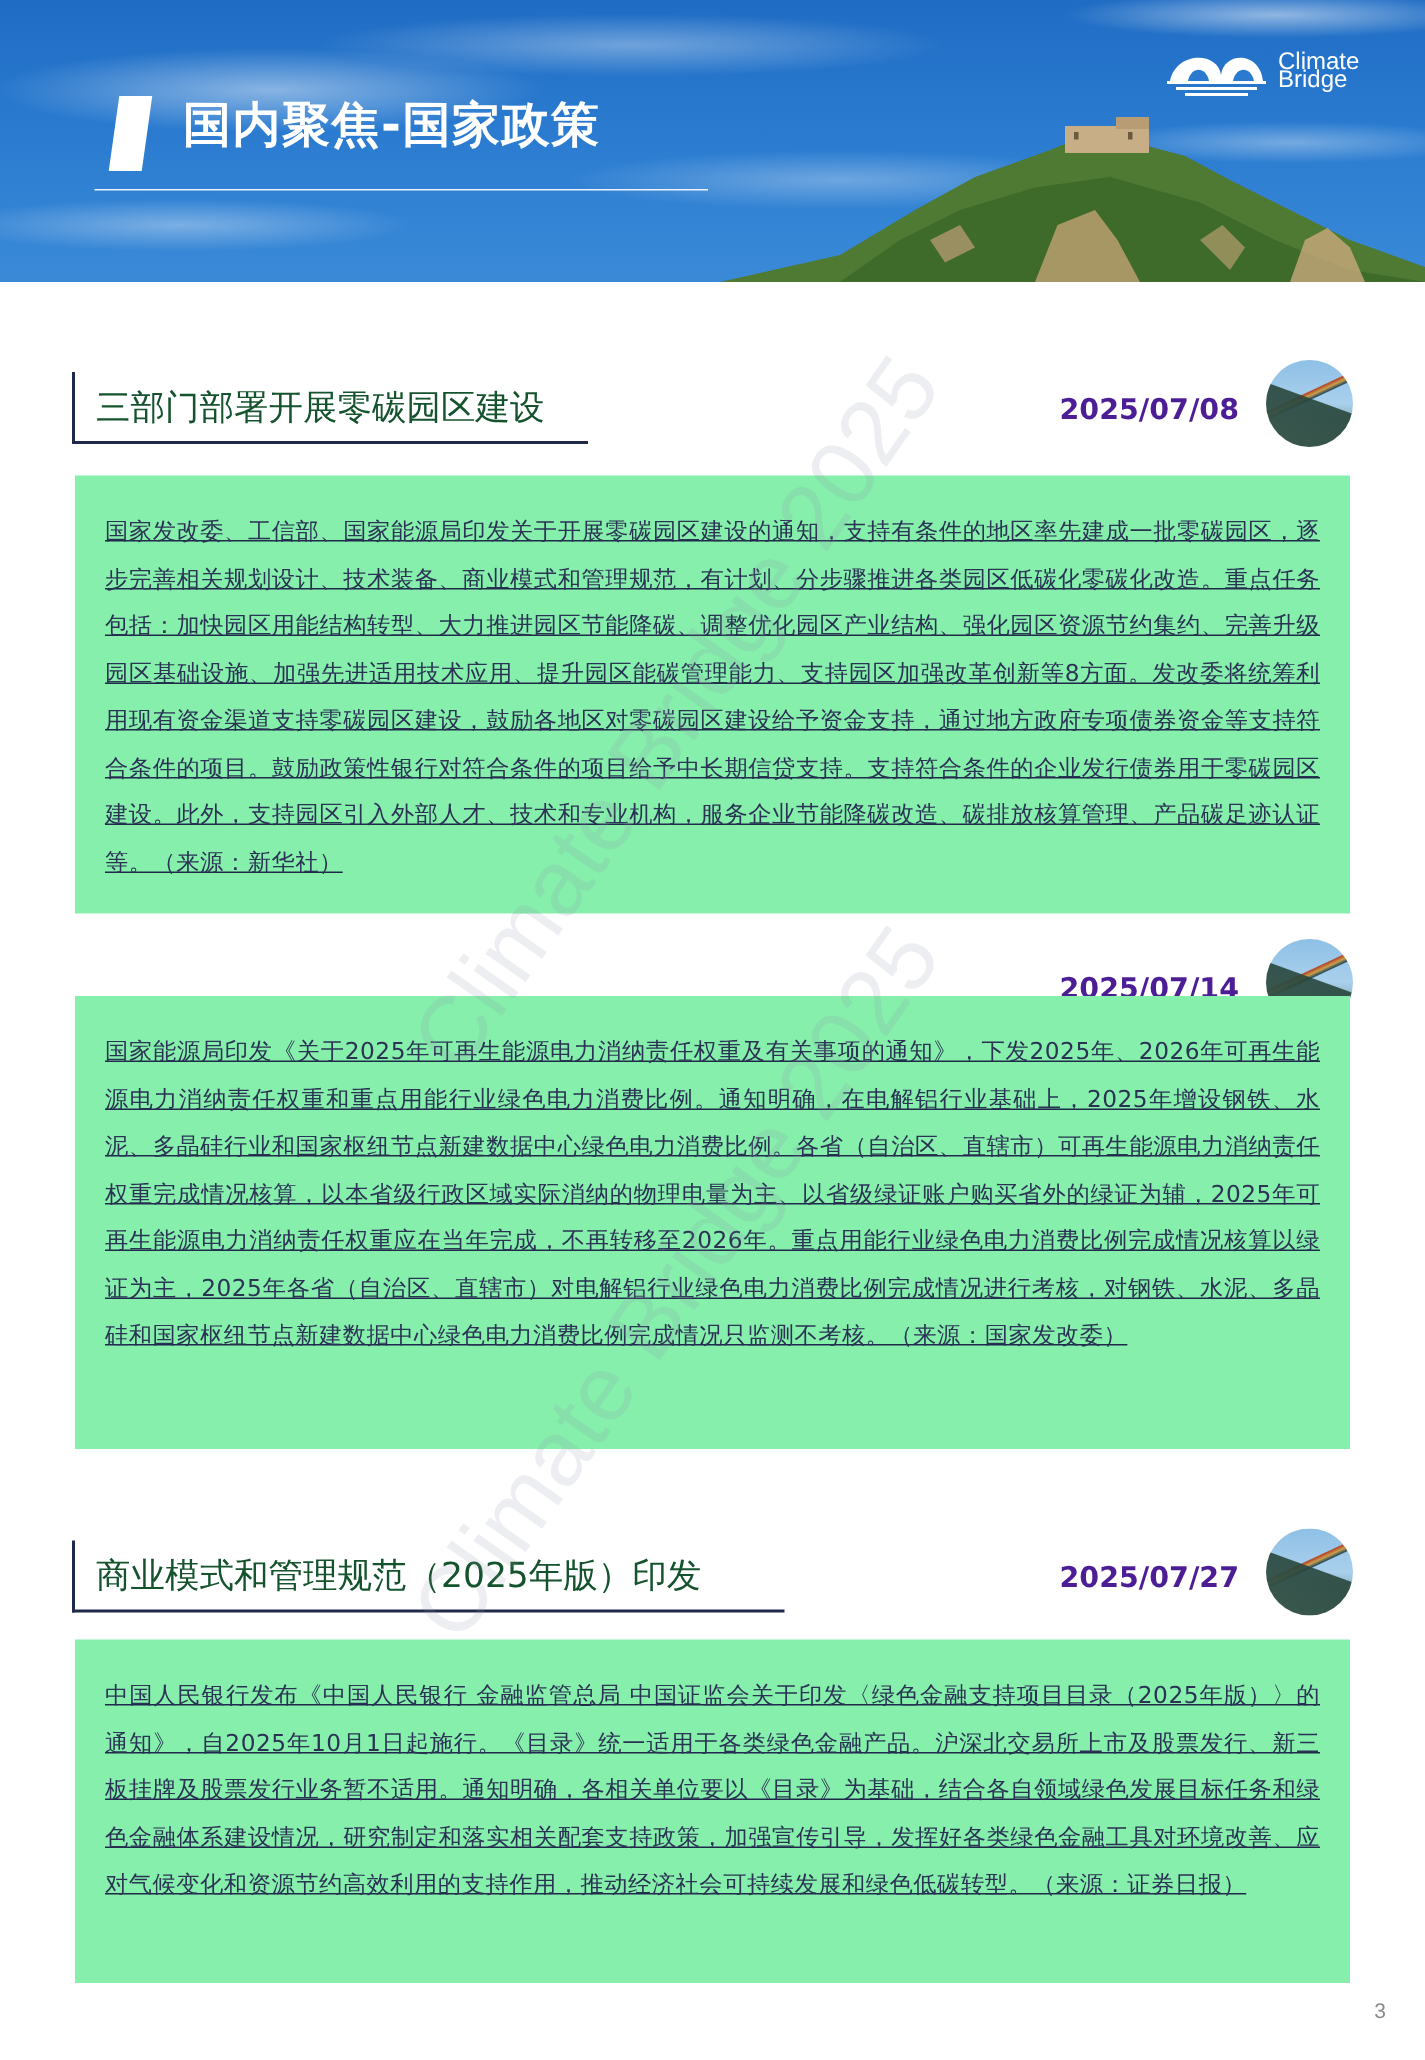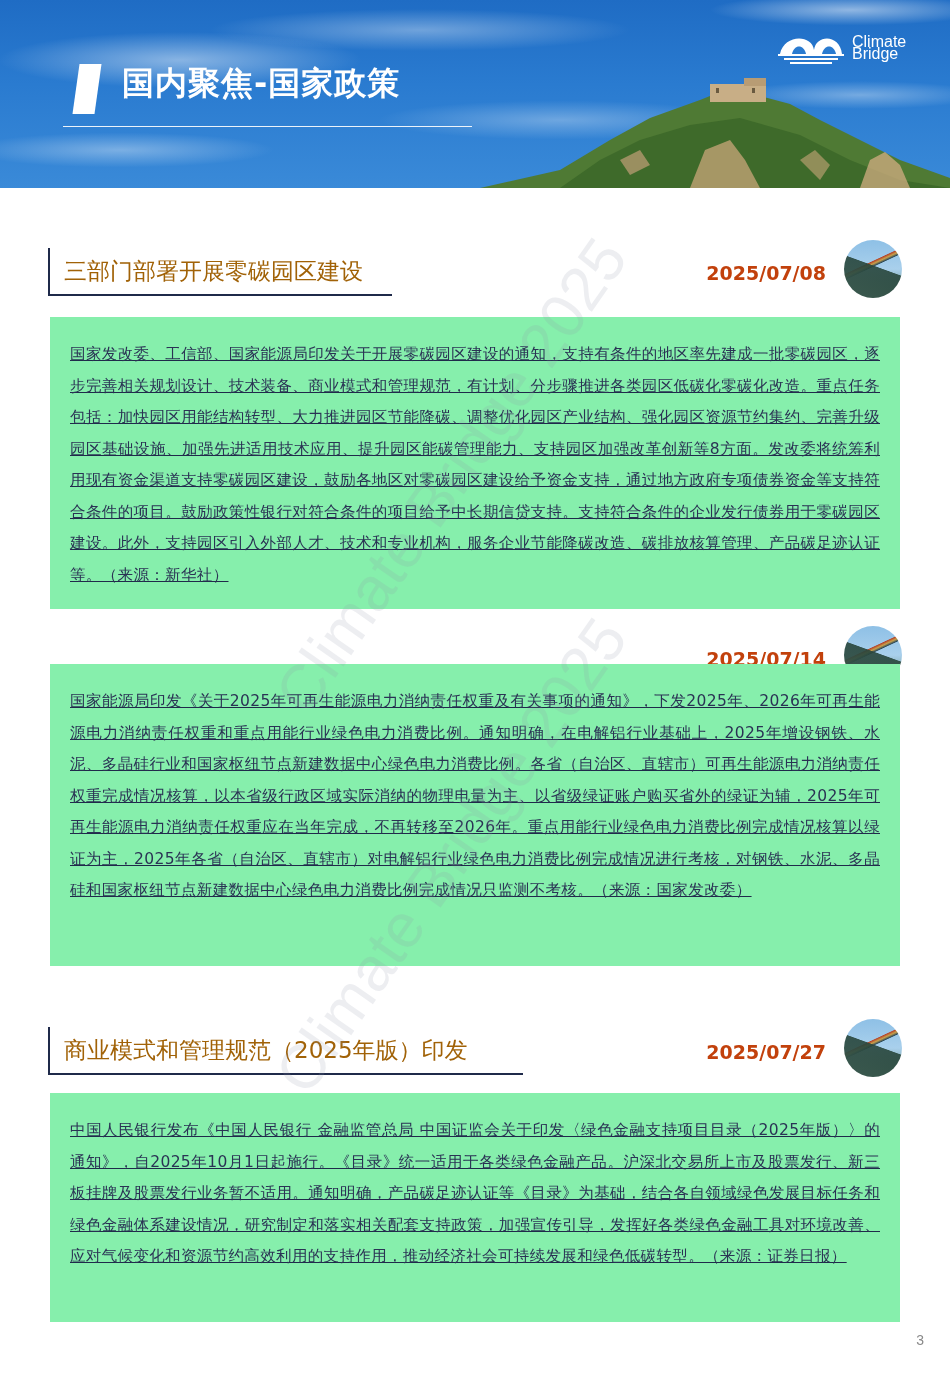--- a/index.html
+++ b/index.html
@@ -36,24 +36,24 @@
     font-family: "Liberation Sans", sans-serif;
   }
 
   
   .section-head { position: absolute; left: 48px; width: 860px; height: 62px; }
   .head-box {
     position: absolute; left: 0; top: 0; height: 48px;
     border-left: 2px solid #1f2a4a; border-bottom: 2px solid #1f2a4a;
   }
   .head-title {
-    position: absolute; left: 14px; top: 8px; font-size: 23px; color: #a16207; white-space: nowrap;
+    position: absolute; left: 14px; top: 8px; font-size: 23px; color: #14532d; white-space: nowrap;
   }
   .head-date {
-    position: absolute; right: 82px; top: 14px; font-size: 19px; font-weight: bold; color: #c2410c;
+    position: absolute; right: 82px; top: 14px; font-size: 19px; font-weight: bold; color: #4c1d95;
     font-family: "DejaVu Sans", sans-serif;
   }
   .avatar {
     position: absolute; right: 6px; top: -8px; width: 58px; height: 58px; border-radius: 50%;
     overflow: hidden;
     background:
       linear-gradient(200deg, rgba(255,255,255,0) 45%, rgba(40,70,60,0.9) 46%, rgba(60,90,80,1) 100%),
       linear-gradient(155deg, transparent 40%, #b5452a 41%, #c9a04a 44%, #2b4a5a 47%, transparent 48%),
       linear-gradient(180deg, #8ec0e6 0%, #a9d0ec 50%, #5a7f6a 100%);
   }
@@ -127,19 +127,19 @@
 </div>
 
 <div class="section-head" style="top:1027px;">
   <div class="head-box" style="width:475px;">
     <div class="head-title">商业模式和管理规范（2025年版）印发</div>
   </div>
   <div class="head-date">2025/07/27</div>
   <div class="avatar"></div>
 </div>
 <div class="body-card" style="top:1093px; height:229px;">
-  <p class="body-text">中国人民银行发布《中国人民银行 金融监管总局 中国证监会关于印发〈绿色金融支持项目目录（2025年版）〉的通知》，自2025年10月1日起施行。《目录》统一适用于各类绿色金融产品。沪深北交易所上市及股票发行、新三板挂牌及股票发行业务暂不适用。通知明确，产品碳足迹认证等《目录》为基础，结合各自领域绿色发展目标任务和绿色金融体系建设情况，研究制定和落实相关配套支持政策，加强宣传引导，发挥好各类绿色金融工具对环境改善、应对气候变化和资源节约高效利用的支持作用，推动经济社会可持续发展和绿色低碳转型。（来源：证券日报）</p>
+  <p class="body-text">中国人民银行发布《中国人民银行 金融监管总局 中国证监会关于印发〈绿色金融支持项目目录（2025年版）〉的通知》，自2025年10月1日起施行。《目录》统一适用于各类绿色金融产品。沪深北交易所上市及股票发行、新三板挂牌及股票发行业务暂不适用。通知明确，各相关单位要以《目录》为基础，结合各自领域绿色发展目标任务和绿色金融体系建设情况，研究制定和落实相关配套支持政策，加强宣传引导，发挥好各类绿色金融工具对环境改善、应对气候变化和资源节约高效利用的支持作用，推动经济社会可持续发展和绿色低碳转型。（来源：证券日报）</p>
 </div>
 
 <div class="watermark" style="left:170px; top:440px;">Climate Bridge 2025</div>
 <div class="watermark" style="left:170px; top:820px;">Climate Bridge 2025</div>
 
 <div class="page-number">3</div>
 
 </body></html>

